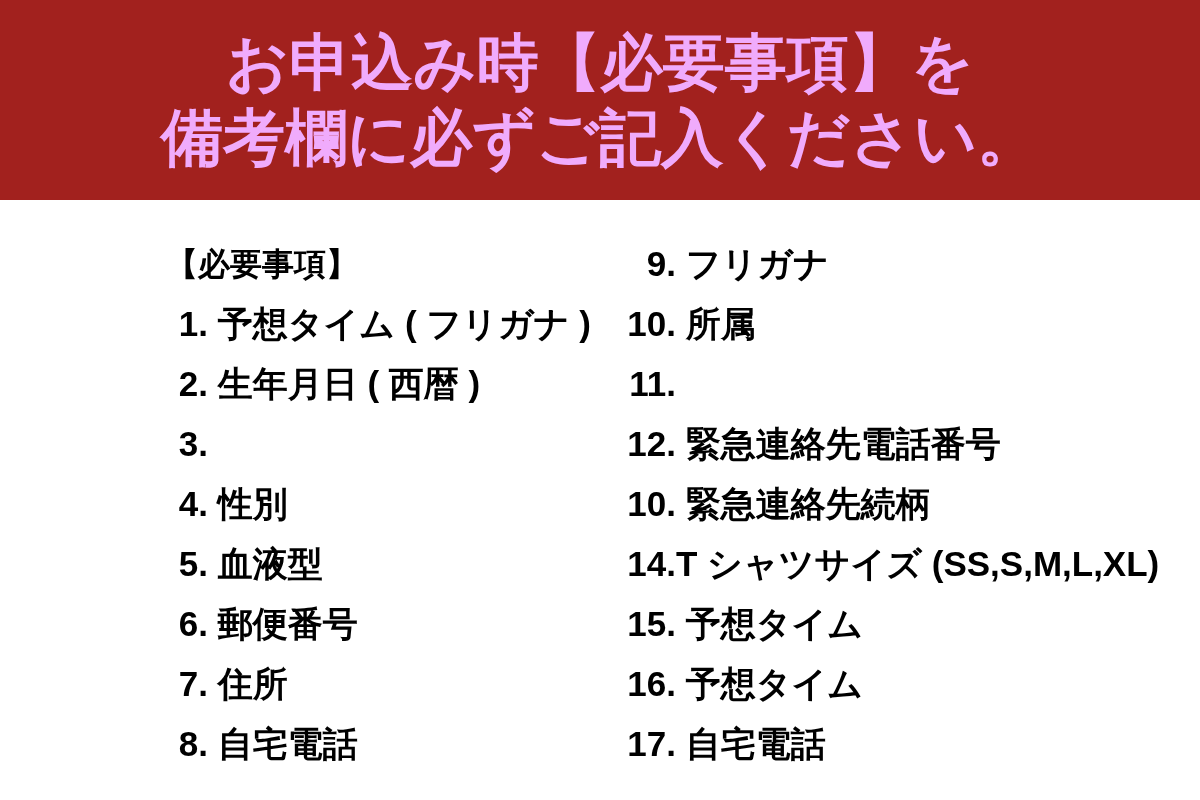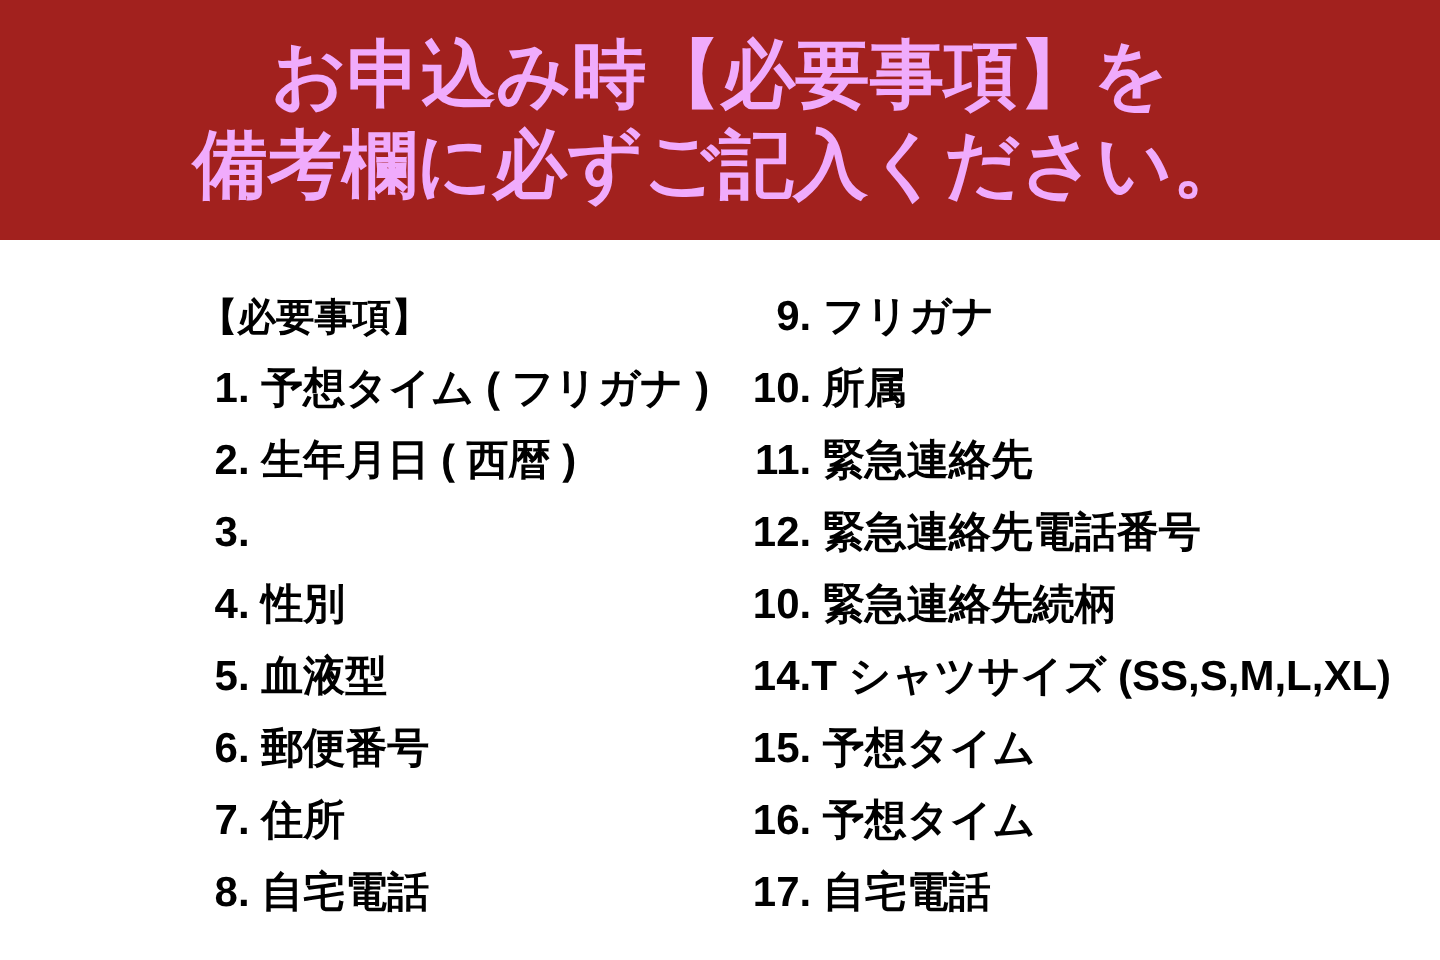--- a/index.html
+++ b/index.html
@@ -127,21 +127,20 @@
       <li>
           <span class="num">9.</span>
           <span class="txt"> フリガナ</span>
         </li>
       <li>
           <span class="num">10.</span>
           <span class="txt"> 所属</span>
         </li>
       <li>
           <span class="num">11.</span>
-          <span class="txt"> 緊急連絡先</span>
         </li>
       <li>
           <span class="num">12.</span>
           <span class="txt"> 緊急連絡先電話番号</span>
         </li>
       <li>
           <span class="num">10.</span>
           <span class="txt"> 緊急連絡先続柄</span>
         </li>
       <li>

